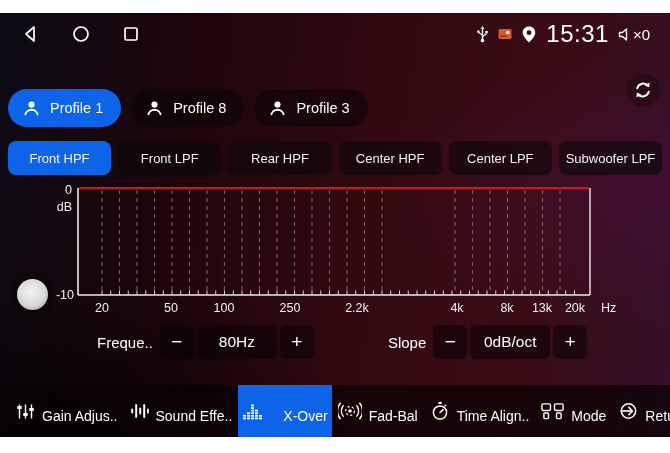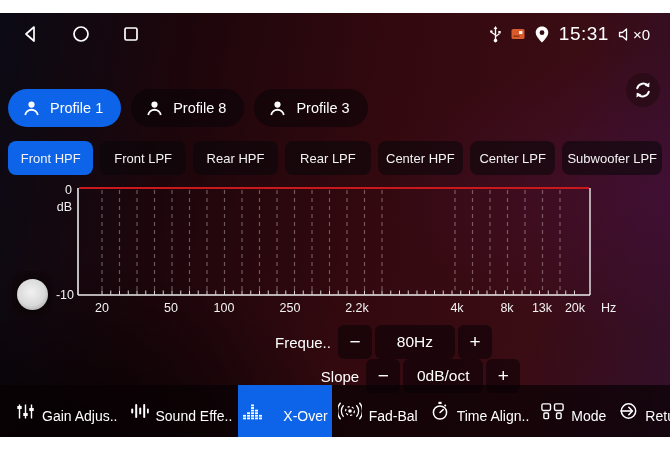--- a/index.html
+++ b/index.html
@@ -9,21 +9,21 @@
     background:
       radial-gradient(120% 90% at 102% 42%, rgba(74,16,66,.55) 0%, rgba(74,16,66,0) 38%),
       radial-gradient(95% 110% at 12% 108%, rgba(0,0,0,.85) 0%, rgba(0,0,0,0) 45%),
       linear-gradient(100deg, #0b0a14 0%, #1d060b 26%, #33090f 55%, #3a0c13 78%, #34102b 100%);}
 
   
   .status-bar{position:absolute;left:0;top:0;width:100%;height:42px;display:flex;align-items:center;justify-content:space-between;padding:0 20px;box-sizing:border-box;}
   .nav-cluster{display:flex;align-items:center;gap:28px;}
   .nav-btn{width:22px;height:22px;display:flex;align-items:center;justify-content:center;cursor:pointer;}
   .stat-cluster{display:flex;align-items:center;gap:9px;}
-  .time{font-size:19px;letter-spacing:.5px;color:#fff;}
+  .time{font-size:24px;letter-spacing:.5px;color:#fff;}
   .mute-wrap{display:flex;align-items:center;gap:1px;}
   .mute-txt{font-size:15px;color:#fff;}
 
   
   .profile-row{position:absolute;left:8px;top:58px;right:8px;height:38px;display:flex;align-items:center;gap:10px;}
   .profile-pill{height:38px;border-radius:19px;display:flex;align-items:center;gap:9px;padding:0 18px 0 14px;
      background:rgba(8,4,8,.55);cursor:pointer;margin-top:36px;}
   .profile-pill.active{background:var(--accent);}
   .profile-pill .plabel{font-size:14.5px;color:#fff;white-space:nowrap;}
   .sync-btn{position:absolute;right:10px;top:2px;width:34px;height:34px;border-radius:50%;
@@ -40,21 +40,21 @@
   .graph-area svg{display:block;}
 
   
   .knob{position:absolute;left:12px;top:258px;width:40px;height:47px;border-radius:11px;
      background:rgba(16,6,10,.78);display:flex;align-items:center;justify-content:center;cursor:pointer;}
   .knob-circle{width:31px;height:31px;border-radius:50%;
      background:radial-gradient(circle at 46% 42%, #f1f1f1 0%, #d9d9d9 55%, #a7a7a7 85%, #7c7c7c 100%);
      box-shadow:0 0 5px rgba(0,0,0,.6);}
 
   
-  .controls-row{position:absolute;left:0;top:312px;width:670px;height:34px;display:flex;align-items:center;padding-left:97px;box-sizing:border-box;flex-direction:column;}
+  .controls-row{position:absolute;left:0;top:312px;width:670px;height:34px;display:flex;align-items:center;padding-left:97px;box-sizing:border-box;}
   .ctl-label{font-size:15px;color:#fff;margin-right:7px;white-space:nowrap;}
   .ctl-btn{width:34px;height:34px;border-radius:6px;background:rgba(8,2,5,.55);color:#fff;
      display:flex;align-items:center;justify-content:center;font-size:19px;cursor:pointer;}
   .ctl-value{width:80px;height:34px;border-radius:6px;background:rgba(8,2,5,.55);color:#fff;
      display:flex;align-items:center;justify-content:center;font-size:15.5px;margin:0 3px;}
   .ctl-group{display:flex;align-items:center;}
   .slope-group{margin-left:74px;}
 
   
   .bottom-bar{position:absolute;left:0;bottom:0;width:100%;height:52px;background:rgba(8,1,4,.72);
@@ -152,21 +152,20 @@
         <path d="M17.6 3.6 L17 8.3 L12.6 6.4 Z" fill="#fff"></path>
         <path d="M16.8 12.8 A6.4 6.4 0 0 1 5.6 15" fill="none" stroke="#fff" stroke-width="2" stroke-linecap="round"></path>
         <path d="M4.4 18.4 L5 13.7 L9.4 15.6 Z" fill="#fff"></path>
       </svg>
     </div>
 
     <div class="filter-row" id="filterRow">
         <div class="filter-tab active">Front HPF</div>
         <div class="filter-tab">Front LPF</div>
         <div class="filter-tab">Rear HPF</div>
-        <div class="filter-tab">Rear LPF</div>
         <div class="filter-tab">Center HPF</div>
         <div class="filter-tab">Center LPF</div>
         <div class="filter-tab">Subwoofer LPF</div>
       </div>
 
     <div class="graph-area">
       <svg id="graphSvg" width="670" height="140" viewBox="0 0 670 140">
         <g id="gridlines">
             <line x1="102" x2="102" y1="10" y2="113" stroke="rgba(216,200,205,0.42)" stroke-width="1.2" stroke-dasharray="4 4"></line>
             <line x1="119.5" x2="119.5" y1="10" y2="113" stroke="rgba(216,200,205,0.42)" stroke-width="1.2" stroke-dasharray="4 4"></line>

